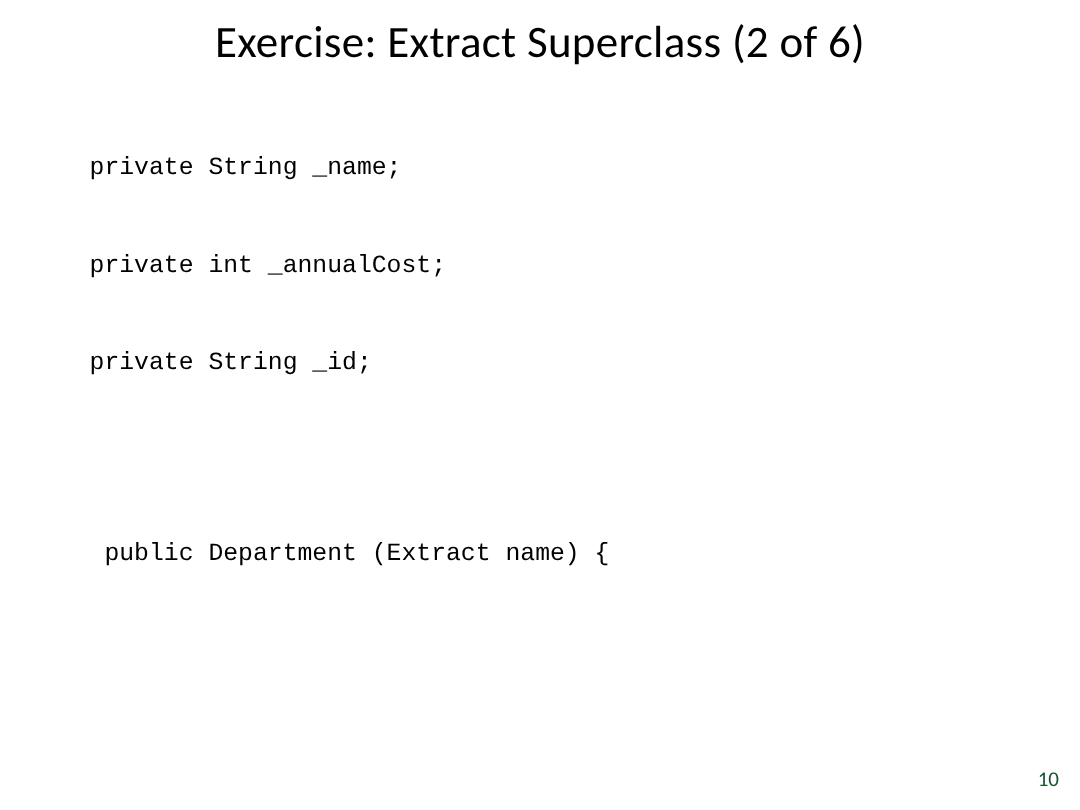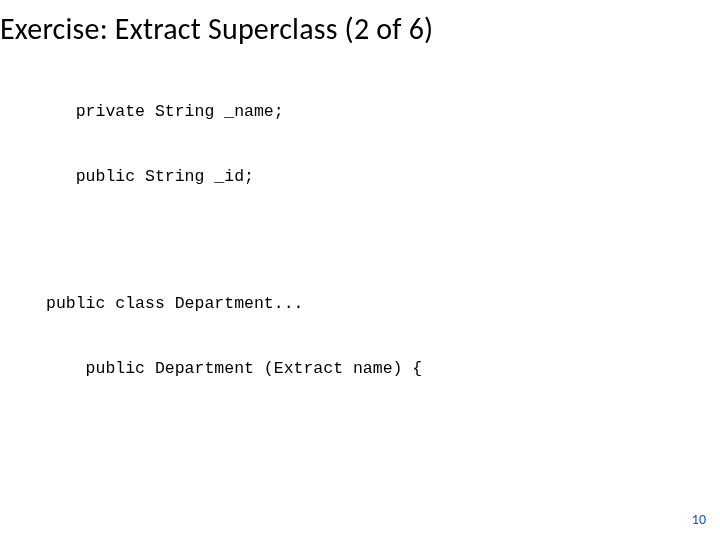--- a/index.html
+++ b/index.html
@@ -13,58 +13,59 @@
     position: relative;
     overflow: hidden;
   }
   .slide {
     width: 720px;
     height: 540px;
     box-sizing: border-box;
     position: relative;
   }
   .title {
+    text-align: center;
     font-size: 30px;
     font-weight: 400;
     padding-top: 10px;
     padding-bottom: 6px;
     letter-spacing: 0.2px;
   }
   .code-block {
     font-family: "Courier New", Courier, monospace;
     font-size: 16.5px;
     line-height: 1.32;
     white-space: pre;
-    padding-left: 46px;
+    padding-left: 30px;
   }
   .code-block .line { display: block; }
   .block1 { margin-top: 4px; }
   .block2 { margin-top: 18px; }
   .page-num {
     position: absolute;
     right: 14px;
     bottom: 12px;
     font-size: 14px;
-    color: #1d4ed8;
+    color: #14532d;
   }
 </style>
 </head>
 <body>
 
 <div class="slide">
 
   <div class="title">Exercise: Extract Superclass (2 of 6)</div>
 
   <div class="code-block block1">
     <span class="line">   private String _name;</span>
-    <span class="line">   public String _id;</span>
+    <span class="line">   private int _annualCost;</span>
+    <span class="line">   private String _id;</span>
   </div>
 
   <div class="code-block block2">
-    <span class="line">public class Department...</span>
     <span class="line">    public Department (Extract name) {</span>
     
     
     
     
     
     
     
     
     

